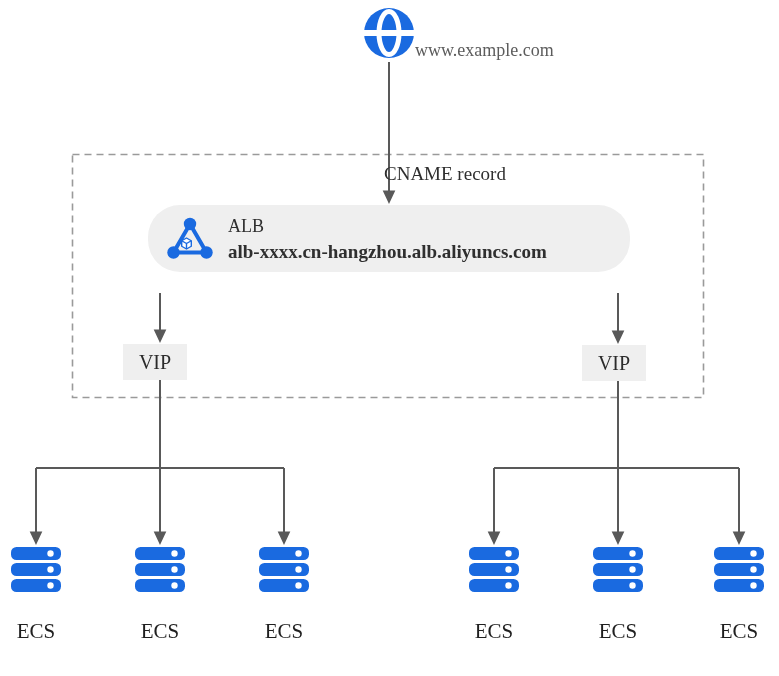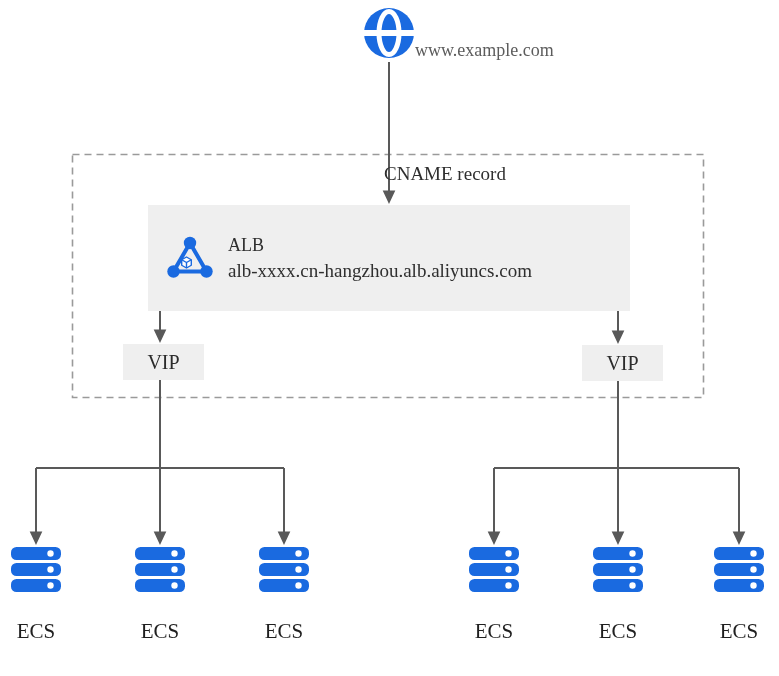--- a/index.html
+++ b/index.html
@@ -24,28 +24,28 @@
   .blue-fill{fill:var(--icon-blue);}
   .blue-stroke{stroke:var(--icon-blue);}
 
   .node{z-index:2;}
 
   .domain-title{left:431px;top:9px;font-size:19px;color:var(--text-dark);white-space:nowrap;}
   .domain-url{left:415px;top:40px;font-size:18px;color:var(--text-muted);white-space:nowrap;}
 
   .cname-label{left:384px;top:163px;font-size:19px;color:var(--text-dark);white-space:nowrap;}
 
-  .alb-box{left:148px;top:205px;width:482px;height:106px;background:var(--box-fill);
-           display:flex;align-items:center;}
+  .alb-box{left:148px;top:205px;width:482px;height:67px;background:var(--box-fill);
+           display:flex;align-items:center;border-radius:32px;}
   .alb-icon-wrap{margin-left:19px;width:46px;height:44px;flex:none;}
   .alb-text{margin-left:15px;line-height:26px;color:var(--text-dark);}
   .alb-title{font-size:18px;}
-  .alb-dns{font-size:19px;}
+  .alb-dns{font-size:19px;font-weight:bold;}
 
-  .vip-box{width:81px;height:36px;background:var(--box-fill);font-size:20px;color:#2b2b2b;
+  .vip-box{width:64px;height:36px;background:var(--box-fill);font-size:20px;color:#2b2b2b;
            display:flex;align-items:center;justify-content:center;}
   .vip-left{left:123px;top:344px;}
   .vip-right{left:582px;top:345px;}
 
   .ecs-icon{width:50px;height:45px;top:547px;}
   .ecs-label{width:80px;top:619px;font-size:21px;color:#1f1f1f;text-align:center;}
 
   .globe{left:364px;top:8px;width:50px;height:50px;}
 </style>
 </head>

